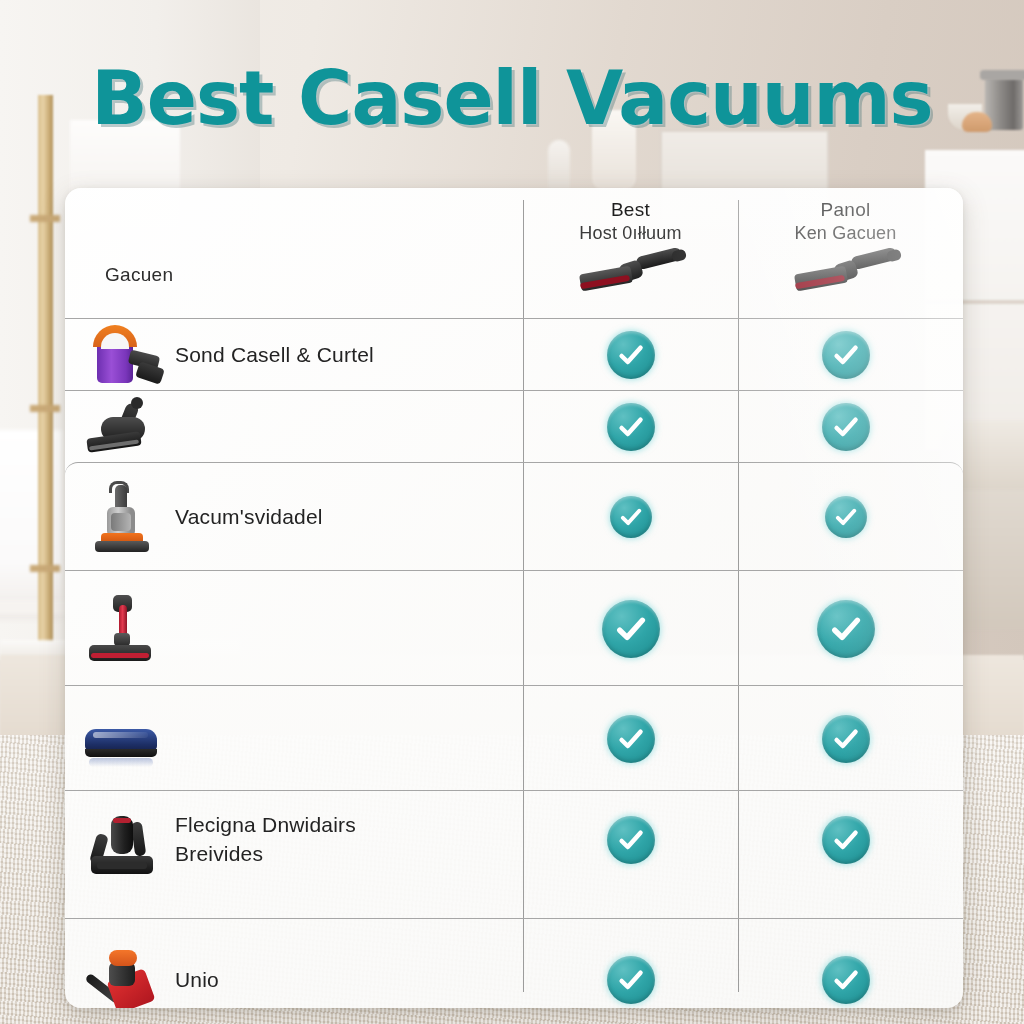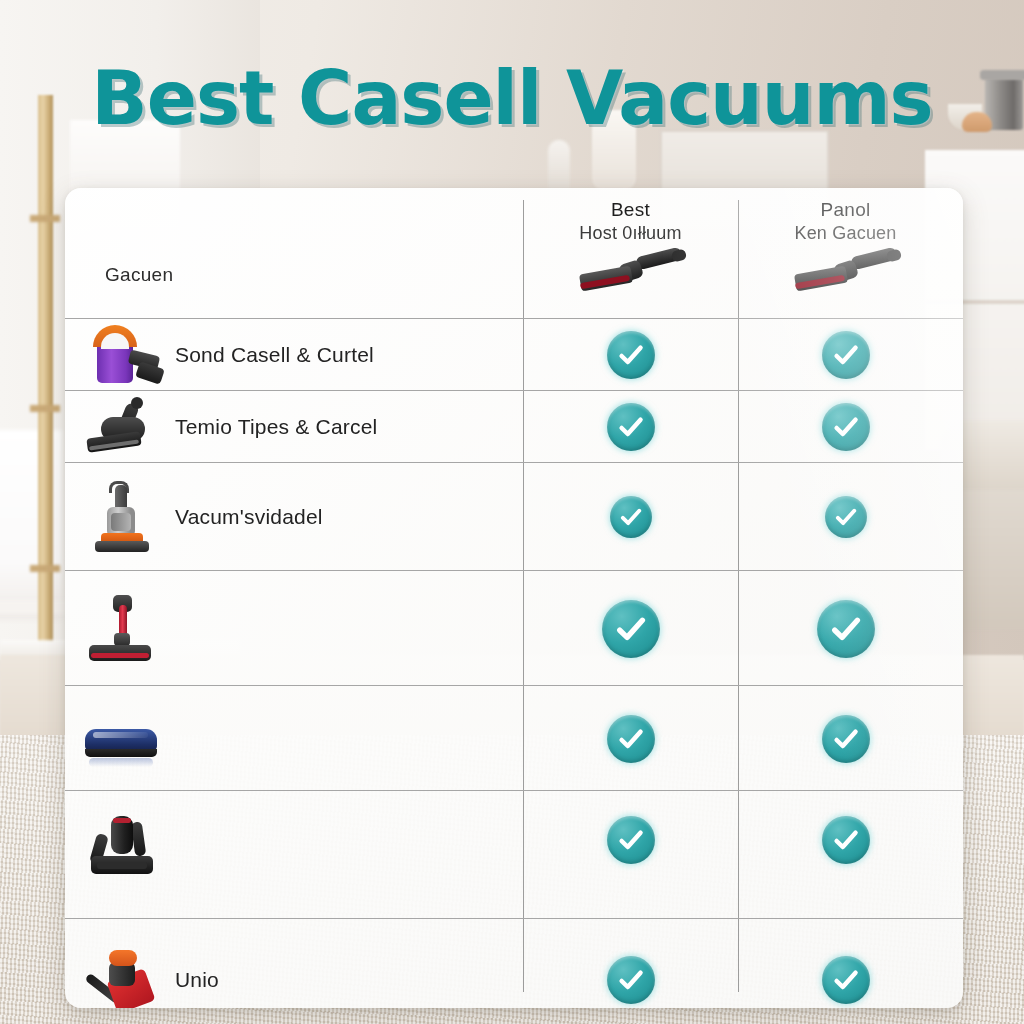--- a/index.html
+++ b/index.html
@@ -292,37 +292,36 @@
       <div class="row" style="top: 202px; height: 72px;">
         <div class="row-icon">
           <div class="vac">
             <div class="h-neck"></div>
             <div class="h-tip"></div>
             <div class="h-body"></div>
             <div class="h-head"></div>
             <div class="h-strip"></div>
           </div>
         </div>
-        <div class="row-label">Temio Tipes &amp; Carcel</div>
-        <div class="cell cell-a">
-          <div class="check">
-            <svg viewBox="0 0 24 24">
-              <path d="M4.5 12.8 L9.4 17.6 L19.6 6.2" fill="none" stroke="#ffffff" stroke-width="3.6" stroke-linecap="round" stroke-linejoin="round"></path>
-            </svg>
-          </div>
-        </div>
-        <div class="cell cell-b">
-          <div class="check">
-            <svg viewBox="0 0 24 24">
-              <path d="M4.5 12.8 L9.4 17.6 L19.6 6.2" fill="none" stroke="#ffffff" stroke-width="3.6" stroke-linecap="round" stroke-linejoin="round"></path>
-            </svg>
-          </div>
-        </div>
-      </div>
-      <div class="row" style="top: 274px; height: 108px;">
+        <div class="cell cell-a">
+          <div class="check">
+            <svg viewBox="0 0 24 24">
+              <path d="M4.5 12.8 L9.4 17.6 L19.6 6.2" fill="none" stroke="#ffffff" stroke-width="3.6" stroke-linecap="round" stroke-linejoin="round"></path>
+            </svg>
+          </div>
+        </div>
+        <div class="cell cell-b">
+          <div class="check">
+            <svg viewBox="0 0 24 24">
+              <path d="M4.5 12.8 L9.4 17.6 L19.6 6.2" fill="none" stroke="#ffffff" stroke-width="3.6" stroke-linecap="round" stroke-linejoin="round"></path>
+            </svg>
+          </div>
+        </div>
+      </div>
+      <div class="row" style="top: 274px; height: 108px; border-radius: 13px;">
         <div class="row-icon">
           <div class="vac">
             <div class="u-hook"></div>
             <div class="u-stick"></div>
             <div class="u-can"></div>
             <div class="u-can2"></div>
             <div class="u-base"></div>
             <div class="u-foot"></div>
           </div>
         </div>
@@ -395,20 +394,21 @@
         <div class="row-icon">
           <div class="vac">
             <div class="k-arm-l"></div>
             <div class="k-arm-r"></div>
             <div class="k-can"></div>
             <div class="k-red"></div>
             <div class="k-base"></div>
             <div class="k-base2"></div>
           </div>
         </div>
+        <div class="row-label">Flecigna Dnwidairs<br>Breivides</div>
         <div class="cell cell-a">
           <div class="check">
             <svg viewBox="0 0 24 24">
               <path d="M4.5 12.8 L9.4 17.6 L19.6 6.2" fill="none" stroke="#ffffff" stroke-width="3.6" stroke-linecap="round" stroke-linejoin="round"></path>
             </svg>
           </div>
         </div>
         <div class="cell cell-b">
           <div class="check">
             <svg viewBox="0 0 24 24">

